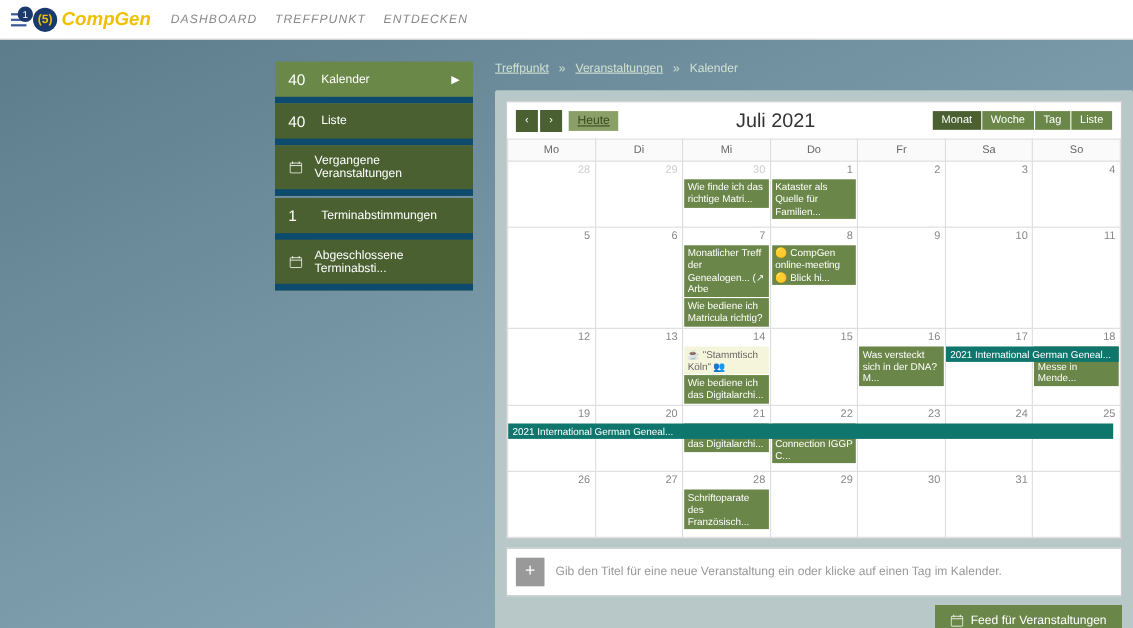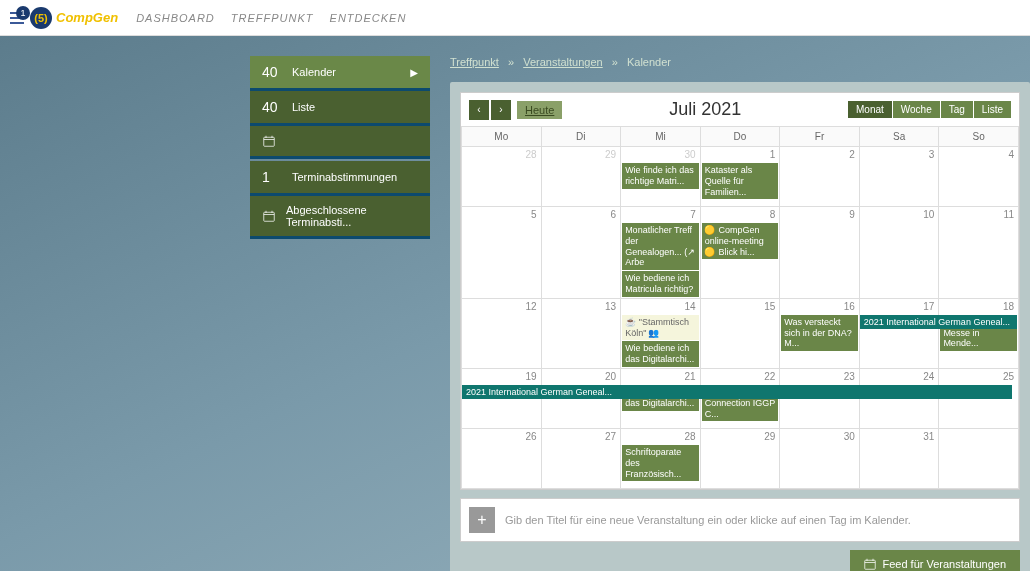--- a/index.html
+++ b/index.html
@@ -4,28 +4,28 @@
 <style>
 * { box-sizing: border-box; margin: 0; padding: 0; }
 body { font-family: -apple-system, Arial, sans-serif; background: linear-gradient(155deg, #5a7a8a 0%, #7a9aaa 50%, #9ab4bf 100%); min-height: 100vh; font-size: 12px; }
 .topbar { background: #fff; height: 36px; display: flex; align-items: center; padding: 0 10px; border-bottom: 1px solid #ddd; }
 .hamburger { position: relative; margin-right: 6px; cursor: pointer; }
 .hamburger-lines { display: flex; flex-direction: column; gap: 3px; }
 .hamburger-lines span { display: block; width: 14px; height: 2px; background: #3b5998; }
 .badge { position: absolute; top: -6px; right: -6px; background: #1a3a6e; color: #fff; border-radius: 50%; width: 14px; height: 14px; font-size: 9px; display: flex; align-items: center; justify-content: center; }
 .logo { display: flex; align-items: center; margin-right: 18px; }
 .logo-icon { width: 22px; height: 22px; background: #1a3a6e; border-radius: 50%; display: flex; align-items: center; justify-content: center; color: #f0c000; font-weight: bold; font-size: 11px; margin-right: 4px; }
-.logo-text { color: #f0c000; font-weight: bold; font-style: italic; font-size: 13px; }
+.logo-text { color: #f0c000; font-weight: bold; font-style: italic; font-size: 17px; }
 .nav-link { color: #888; font-size: 11px; letter-spacing: 1px; margin-right: 16px; text-decoration: none; font-style: italic; }
 .layout { display: flex; padding: 20px 0 20px 250px; gap: 20px; }
 .sidebar { width: 180px; }
 .group-menu { background: #5a7838; color: #fff; padding: 10px 14px; display: flex; align-items: center; justify-content: space-between; margin-bottom: 10px; cursor: pointer; }
 .group-menu-left { display: flex; align-items: center; gap: 10px; }
 .tree-icon { width: 14px; height: 14px; fill: #fff; }
-.side-item { background: #4a6030; color: #fff; padding: 8px 12px; display: flex; align-items: center; gap: 10px; border-bottom: 3px solid #0c4a6e; cursor: pointer; font-size: 11px; }
+.side-item { background: #4a6030; color: #fff; padding: 8px 12px; display: flex; align-items: center; gap: 10px; border-bottom: 6px solid #0c4a6e; cursor: pointer; font-size: 11px; }
 .side-item.active { background: #6a8848; }
 .side-item .count { width: 20px; font-size: 14px; }
 .side-item .label { flex: 1; }
 .side-item .arrow { font-size: 10px; }
 .side-section { margin-bottom: 2px; }
 .side-icon { width: 14px; height: 14px; display: flex; align-items: center; justify-content: center; }
 .main { flex: 1; max-width: 580px; }
 .breadcrumb { color: #d0e0d0; font-size: 11px; margin-bottom: 14px; }
 .breadcrumb a { color: #d0e0d0; text-decoration: underline; }
 .breadcrumb .sep { margin: 0 6px; }
@@ -89,20 +89,21 @@
         </div>
         <div class="side-item">
           <span class="side-icon">
             <svg class="cal-icon-svg" viewBox="0 0 16 16">
               <rect x="1" y="3" width="14" height="12" rx="1" stroke="#fff" fill="none"></rect>
               <line x1="1" y1="6" x2="15" y2="6" stroke="#fff"></line>
               <line x1="4" y1="1" x2="4" y2="4" stroke="#fff"></line>
               <line x1="12" y1="1" x2="12" y2="4" stroke="#fff"></line>
             </svg>
           </span>
+          <span class="label">Vergangene Veranstaltungen</span>
         </div>
       </div>
     <div class="side-section" id="section2">
         <div class="side-item">
           <span class="count">1</span>
           <span class="label">Terminabstimmungen</span>
         </div>
         <div class="side-item">
           <span class="side-icon">
             <svg class="cal-icon-svg" viewBox="0 0 16 16">

